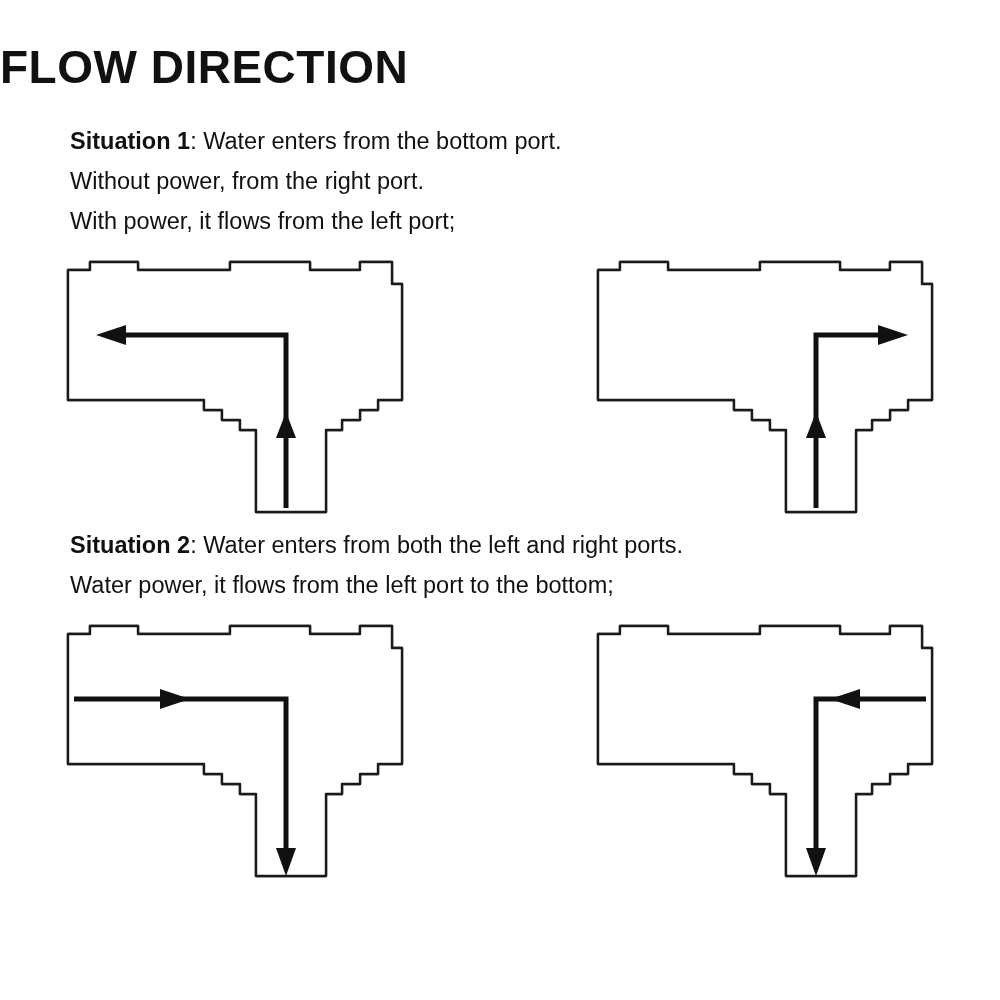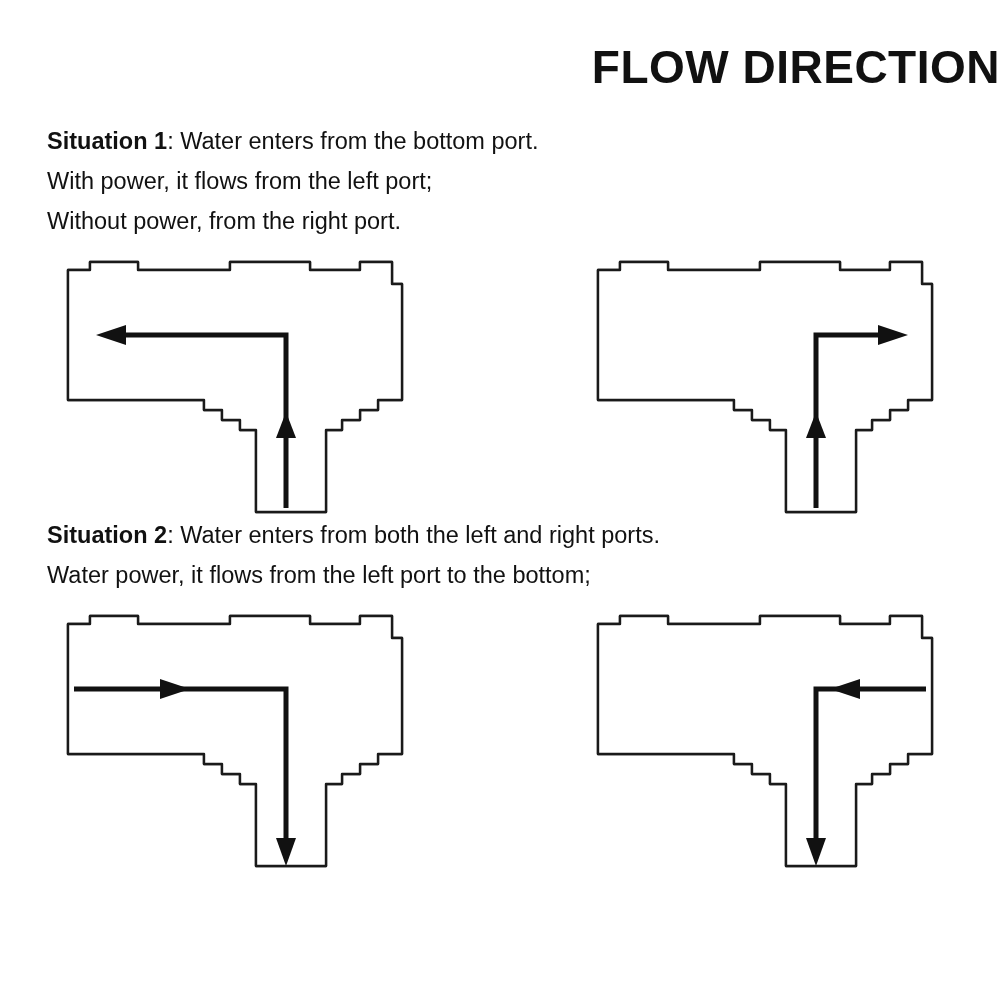--- a/index.html
+++ b/index.html
@@ -14,43 +14,44 @@
     color: #111111;
     position: relative;
     overflow: hidden;
   }
   .page {
     width: 1000px;
     height: 1000px;
     position: relative;
   }
   .title {
-    text-align: right;
+    text-align: left;
     font-size: 46px;
     font-weight: bold;
     letter-spacing: 0.5px;
     margin: 42px 0 0 0;
     line-height: 1.1;
   }
   .block {
-    padding: 0 47px;
+    padding: 0 70px;
     box-sizing: border-box;
   }
   .para {
     font-size: 23.5px;
     line-height: 1.72;
     margin: 0;
   }
   .para .lead {
     font-weight: bold;
   }
   .situation-1 {
     margin-top: 28px;
   }
   .situation-2 {
+    margin-top: 10px;
   }
   .diagram-row {
     display: flex;
     justify-content: space-between;
     padding: 0 60px;
     box-sizing: border-box;
     margin-top: 18px;
   }
   .diagram {
     width: 350px;
@@ -87,22 +88,22 @@
 </style>
 </head>
 <body>
 
 <div class="page">
 
   <h1 class="title">FLOW DIRECTION</h1>
 
   <div class="block situation-1">
     <p class="para"><span class="lead">Situation 1</span><span>: Water enters from the bottom port.</span></p>
+    <p class="para">Without power, from the right port.</p>
     <p class="para">With power, it flows from the left port;</p>
-    <p class="para">Without power, from the right port.</p>
   </div>
 
   <div class="diagram-row">
 
     <svg class="diagram" viewBox="0 0 350 255">
       <defs>
         <pattern id="h1" width="16" height="16" patternUnits="userSpaceOnUse" patternTransform="rotate(45)">
           <line x1="0" y1="0" x2="0" y2="16" class="hatch-line"></line>
         </pattern>
         <clipPath id="clipL1">

